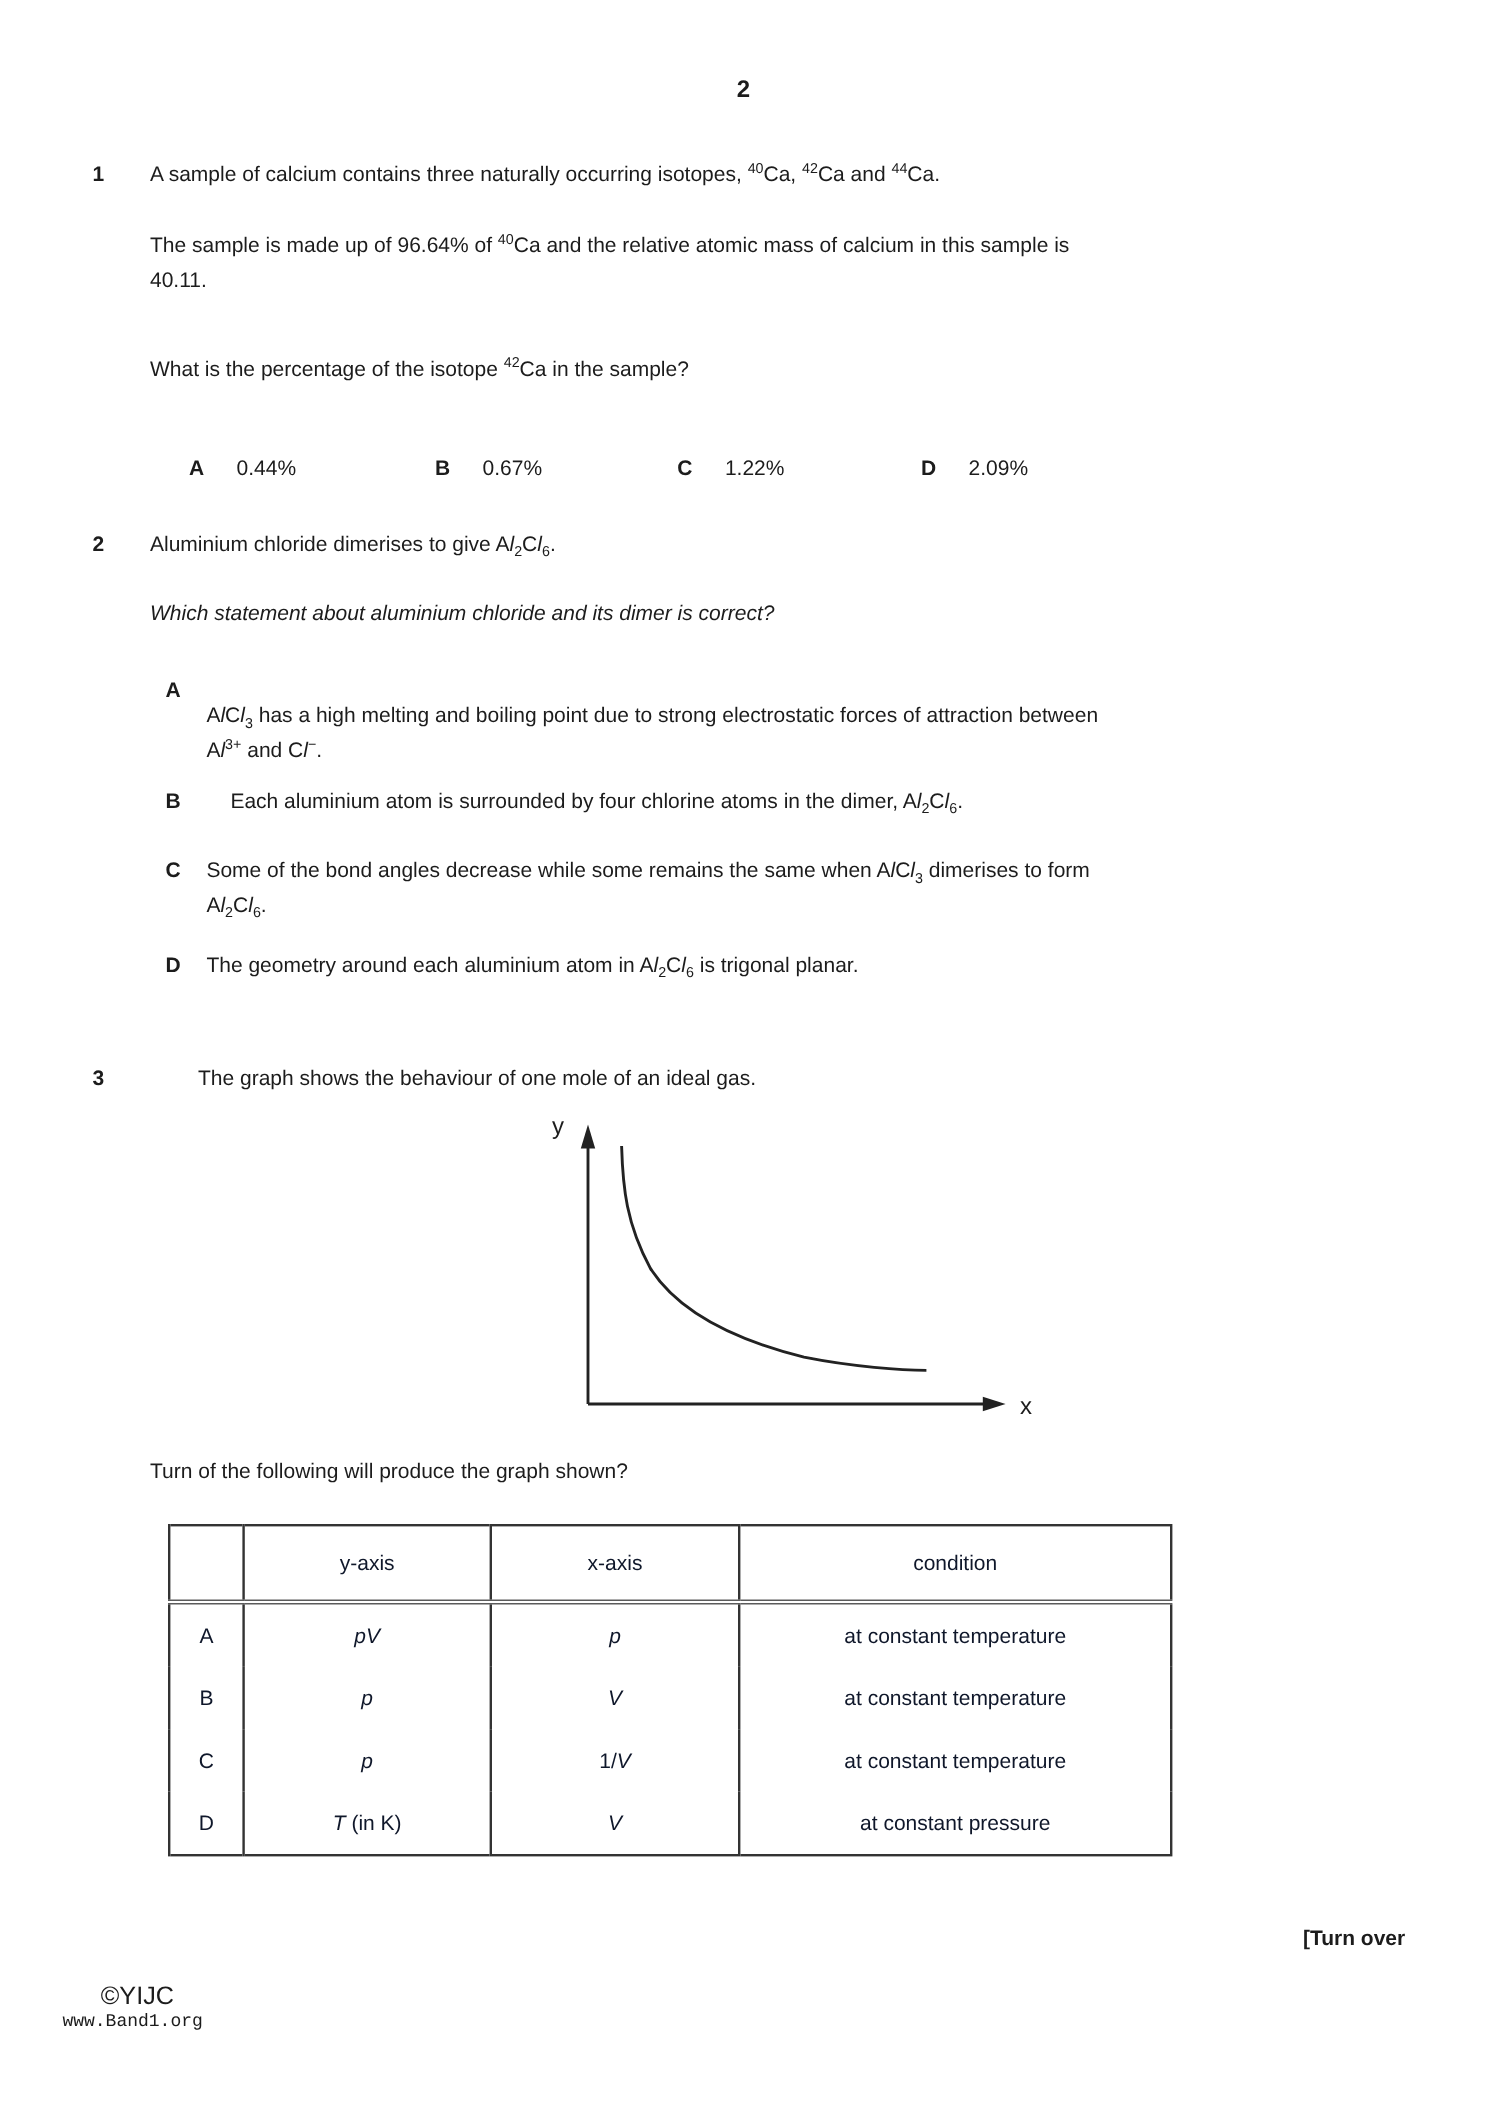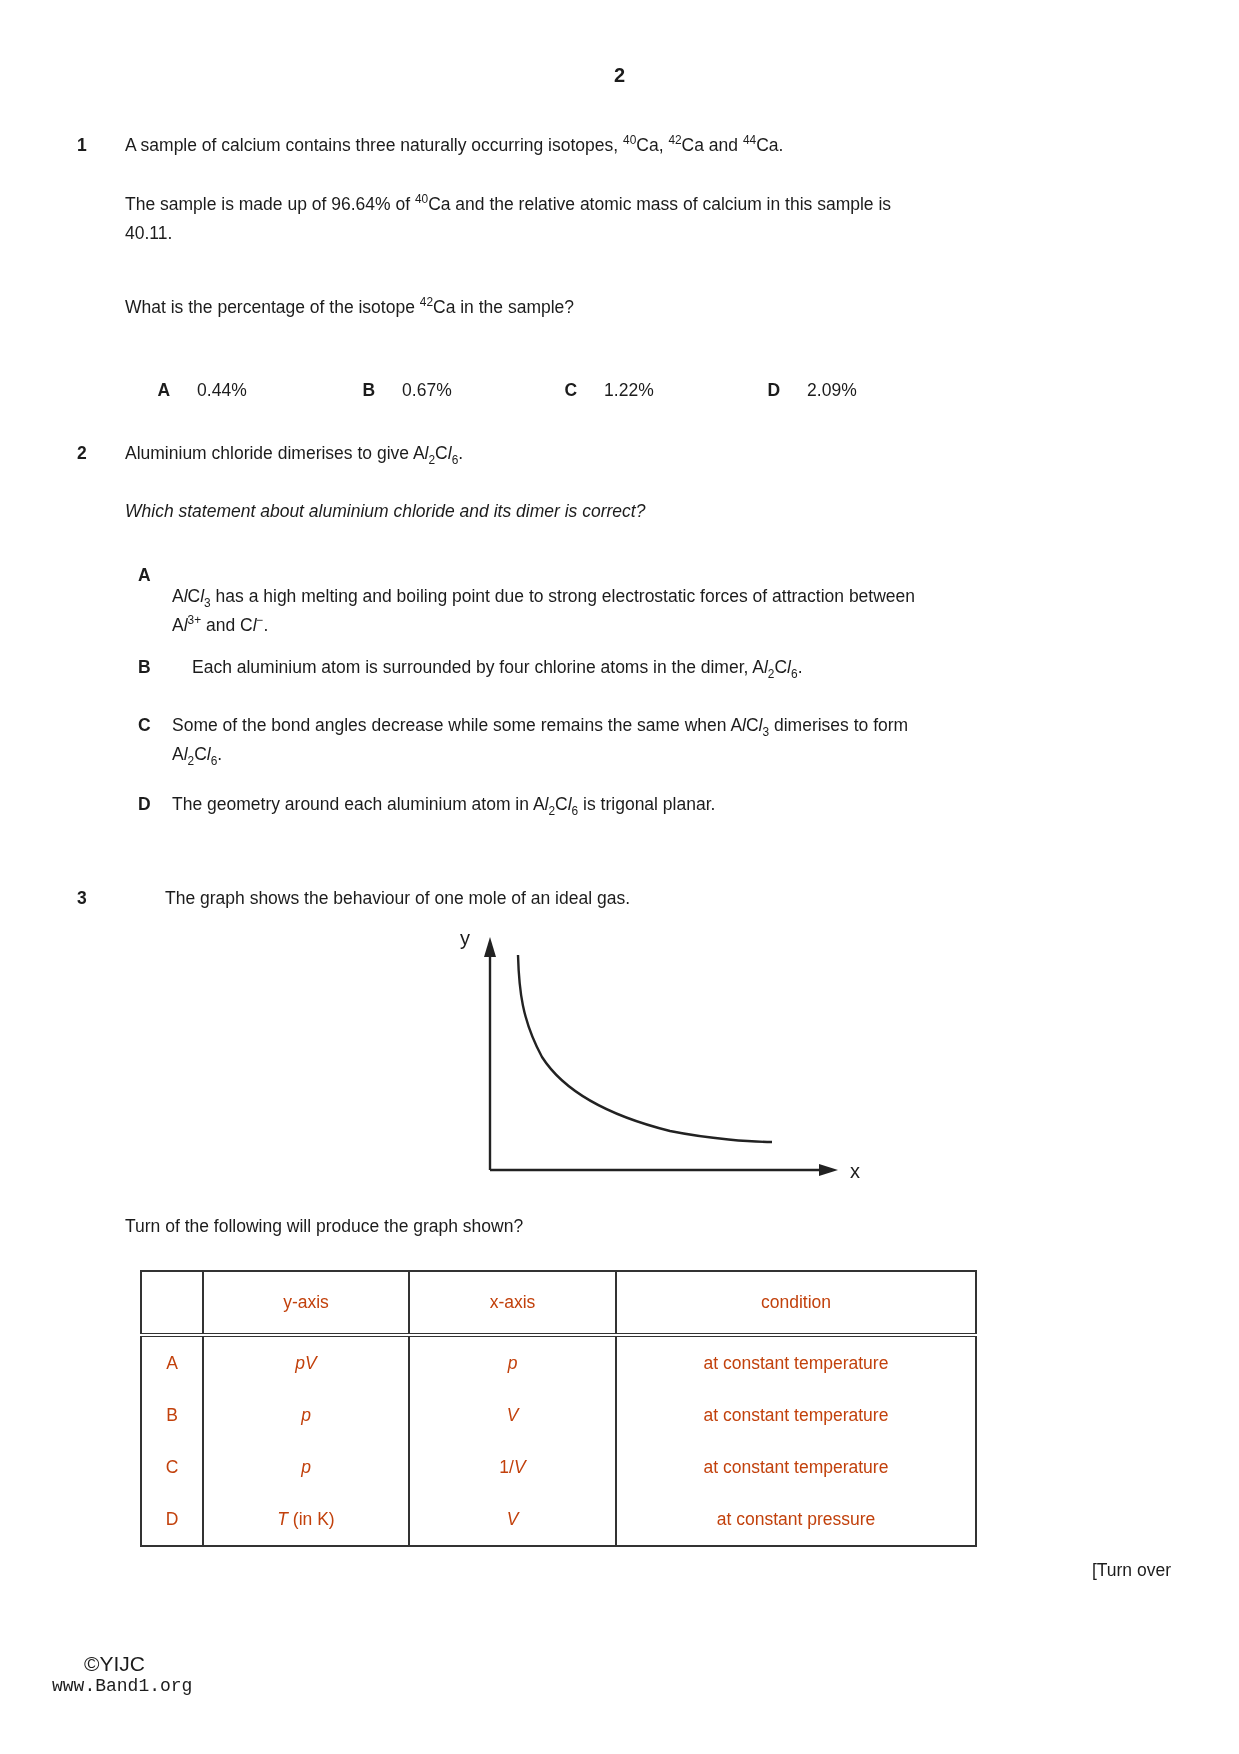--- a/index.html
+++ b/index.html
@@ -20,30 +20,30 @@
   .opttext{left:172px;width:918px;}
   
   .graph-svg line,.graph-svg path{stroke:#222;stroke-width:2.4;fill:none;}
   .graph-svg polygon{fill:#222;stroke:none;}
   .graph-svg text{fill:#1c1c1c;font-size:20px;font-family:"Liberation Sans",sans-serif;}
   
   table.qtable{border-collapse:collapse;table-layout:fixed;width:835px;}
   table.qtable td,table.qtable th{
     border-left:2px solid #333;border-right:2px solid #333;
     text-align:center;font-size:17.5px;font-weight:normal;padding:0;
-    vertical-align:middle;color:#c2410c;
+    vertical-align:middle;color:#0f172a;
   }
   table.qtable{border:2px solid #333;}
   table.qtable thead th{height:61px;border-bottom:4px double #333;}
   table.qtable tbody td{height:52px;}
   .cell-letter{font-weight:bold;}
   
   .foot-copy{left:84px;top:1652px;font-size:21px;}
-  .foot-site{left:52px;top:1676px;font-size:18px;font-family:"Liberation Mono",monospace;}
-  .foot-turn{right:68px;top:1560px;font-size:17.5px;font-weight:normal;}
+  .foot-site{left:52px;top:1676px;font-size:15px;font-family:"Liberation Mono",monospace;}
+  .foot-turn{right:68px;top:1605px;font-size:17.5px;font-weight:bold;}
 </style>
 </head>
 <body>
 
 <div class="page">
 
   <div class="abs pagenum">2</div>
 
   <div class="abs txt qnum" style="top:131px;">1</div>
   <div class="abs txt qbody" style="top:131px;">A sample of calcium contains three naturally occurring isotopes, <sup>40</sup>Ca, <sup>42</sup>Ca and <sup>44</sup>Ca.</div>

